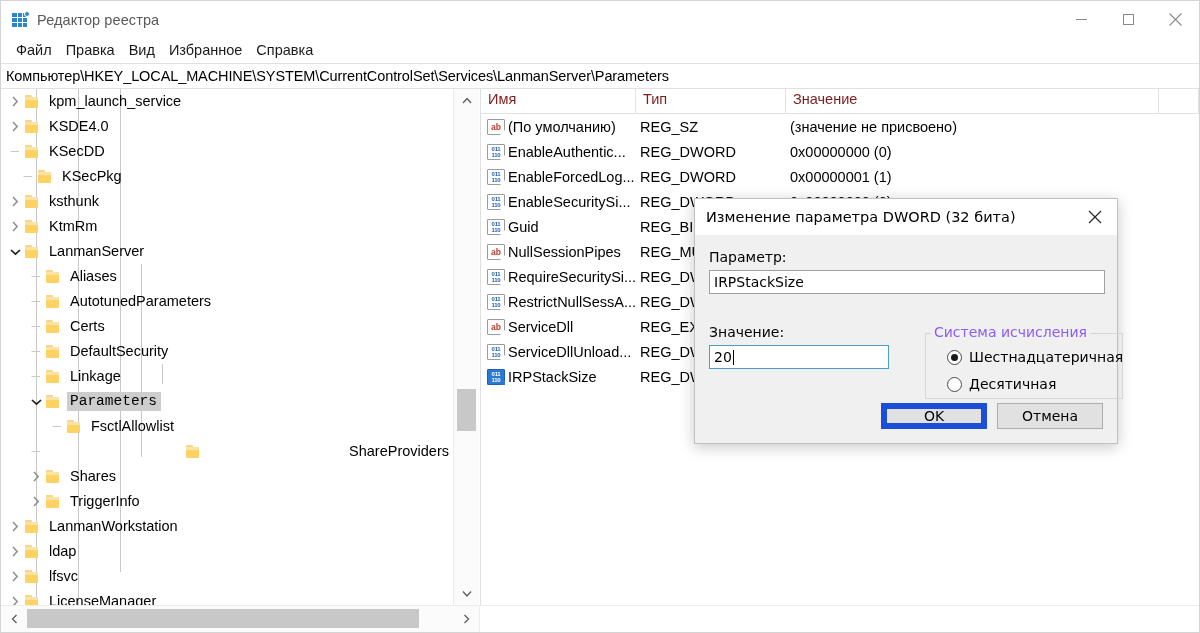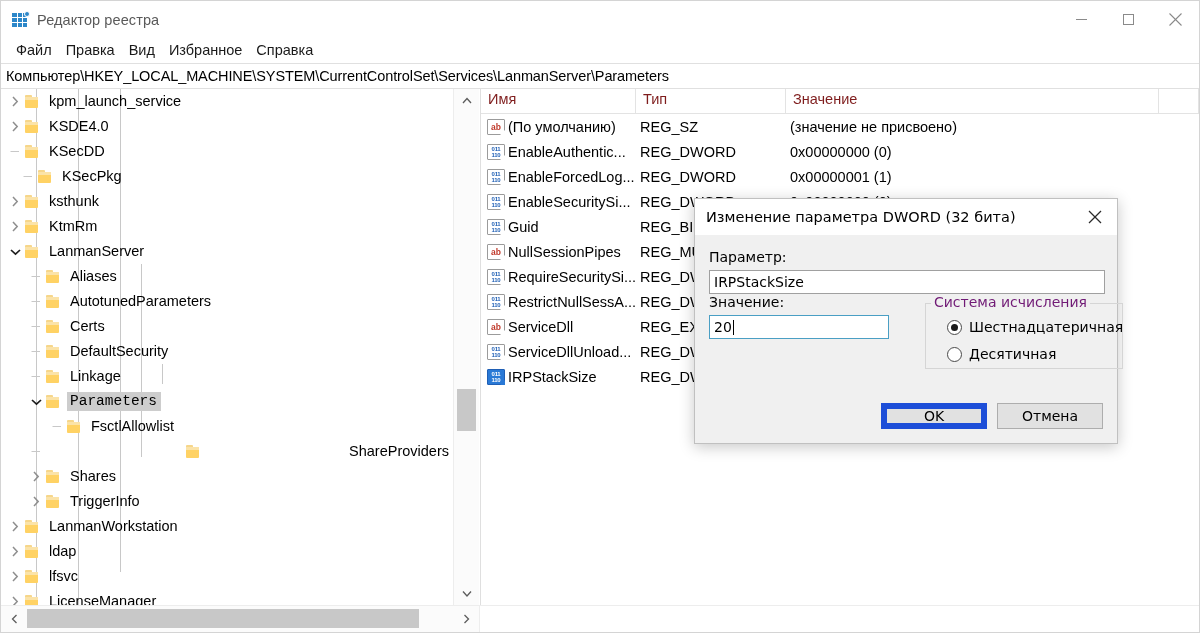--- a/index.html
+++ b/index.html
@@ -427,21 +427,21 @@
   .caret {
     display: inline-block;
     width: 1px;
     height: 15px;
     background: #000;
     margin-left: 1px;
     vertical-align: middle;
   }
   #dlg-lower {
     display: flex;
-    margin-top: 0;
+    margin-top: 30px;
     gap: 36px;
   }
   #value-col { width: 196px; }
   #radix-group {
     width: 198px;
     position: relative;
   }
   #radix-box {
     position: absolute;
     left: 0; top: 9px;
@@ -449,21 +449,21 @@
     height: 66px;
     border: 1px solid #d5d5d5;
     box-sizing: border-box;
   }
   #radix-legend {
     position: absolute;
     left: 6px; top: 0;
     background: #f0f0f0;
     padding: 0 3px;
     font-size: 14px;
-    color: #701a75;
+    color: #8b5cf6;
   }
   .radio-row {
     position: absolute;
     left: 22px;
     display: flex;
     align-items: center;
     font-size: 14px;
     color: #000;
   }
   .radio-row.r1 { top: 25px; }

